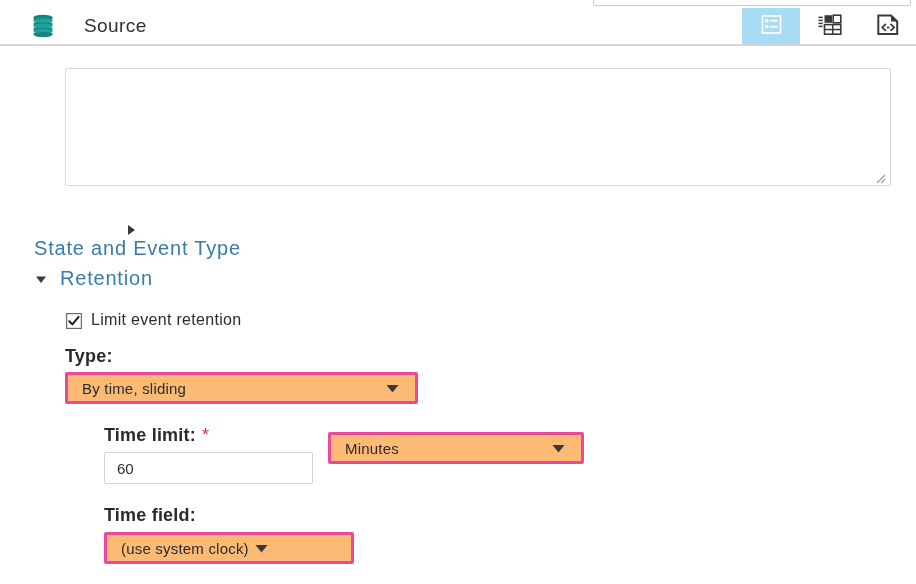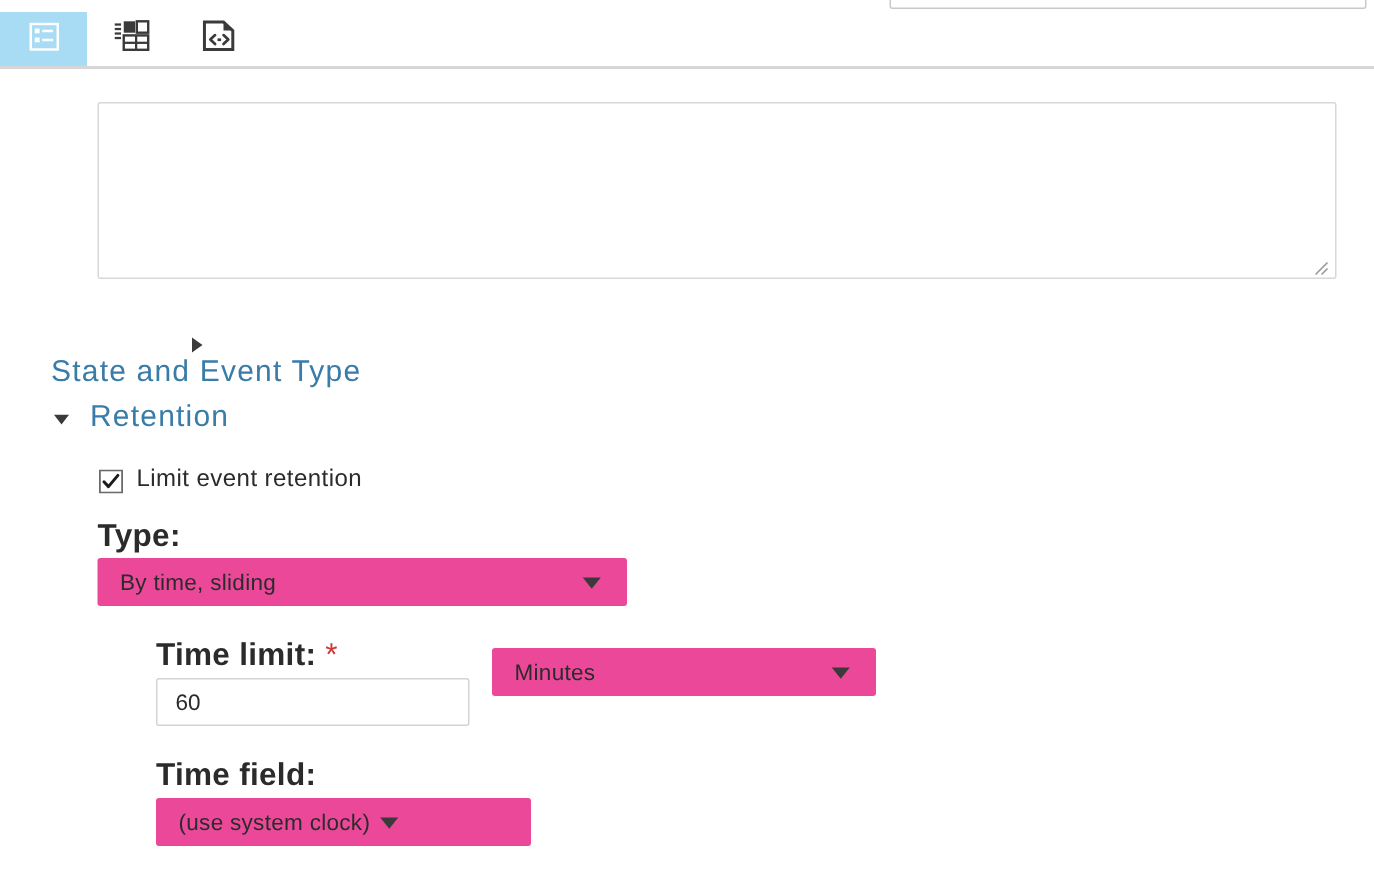--- a/index.html
+++ b/index.html
@@ -177,42 +177,42 @@
     margin-right: 9px;
   }
   .check-label {
     font-size: 16px;
     color: #2b2b2b;
     letter-spacing: 0.3px;
   }
 
   .field-label {
     position: absolute;
-    font-size: 21px;
+    font-size: 18px;
     color: #2b2b2b;
     font-weight: bold;
     letter-spacing: 0.2px;
     white-space: nowrap;
   }
   .field-label .req {
     color: #d03636;
     font-weight: normal;
     margin-left: 6px;
   }
   #label-type       { left: 65px;  top: 300px; }
   #label-time-limit { left: 104px; top: 379px; }
   #label-time-field { left: 104px; top: 459px; }
 
   
   .ctl {
     position: absolute;
     box-sizing: border-box;
-    border: 1px solid #ec4899;
+    border: 3px solid #ec4899;
     border-radius: 2px;
-    background: #ec4899;
+    background: #fdba74;
     font-family: "Liberation Sans", sans-serif;
     font-size: 15px;
     color: #2b2b2b;
     height: 32px;
     display: flex;
     align-items: center;
     cursor: pointer;
     white-space: nowrap;
   }
   .ctl .val {
@@ -251,20 +251,36 @@
   #select-time-field .val { flex: 0 0 auto; padding-right: 6px; }
 </style>
 </head>
 <body>
 
 <div class="clipped-strip">
   <div class="clipped-input"></div>
 </div>
 
 <div class="header">
+  <div class="header-left">
+    <span class="db-icon-wrap">
+      <svg class="db-icon" viewBox="0 0 22 24" xmlns="http://www.w3.org/2000/svg" aria-hidden="true">
+        <ellipse cx="11" cy="3.4" rx="9.4" ry="2.7" fill="#17837f"></ellipse>
+        <rect x="1.6" y="3.4" width="18.8" height="3.6" fill="#17837f"></rect>
+        <ellipse cx="11" cy="7.0" rx="9.4" ry="2.7" fill="#1fa39c"></ellipse>
+        <rect x="1.6" y="8.6" width="18.8" height="3.6" fill="#17837f"></rect>
+        <ellipse cx="11" cy="12.2" rx="9.4" ry="2.7" fill="#1fa39c"></ellipse>
+        <rect x="1.6" y="13.8" width="18.8" height="3.6" fill="#17837f"></rect>
+        <ellipse cx="11" cy="17.4" rx="9.4" ry="2.7" fill="#1fa39c"></ellipse>
+        <rect x="1.6" y="19.0" width="18.8" height="1.6" fill="#17837f"></rect>
+        <ellipse cx="11" cy="20.6" rx="9.4" ry="2.7" fill="#17837f"></ellipse>
+      </svg>
+    </span>
+    <span class="header-title">Source</span>
+  </div>
 
   <div class="header-tabs">
 
     <div class="header-tab active">
       <span>
         <svg width="21" height="21" viewBox="0 0 21 21" xmlns="http://www.w3.org/2000/svg" aria-hidden="true">
           <rect x="1.5" y="2" width="18" height="17" fill="none" stroke="#ffffff" stroke-width="1.6"></rect>
           <rect x="4.2" y="5" width="3.2" height="3.2" fill="#ffffff"></rect>
           <rect x="4.2" y="11" width="3.2" height="3.2" fill="#ffffff"></rect>
           <rect x="9.2" y="5.8" width="7.2" height="1.7" fill="#ffffff"></rect>

